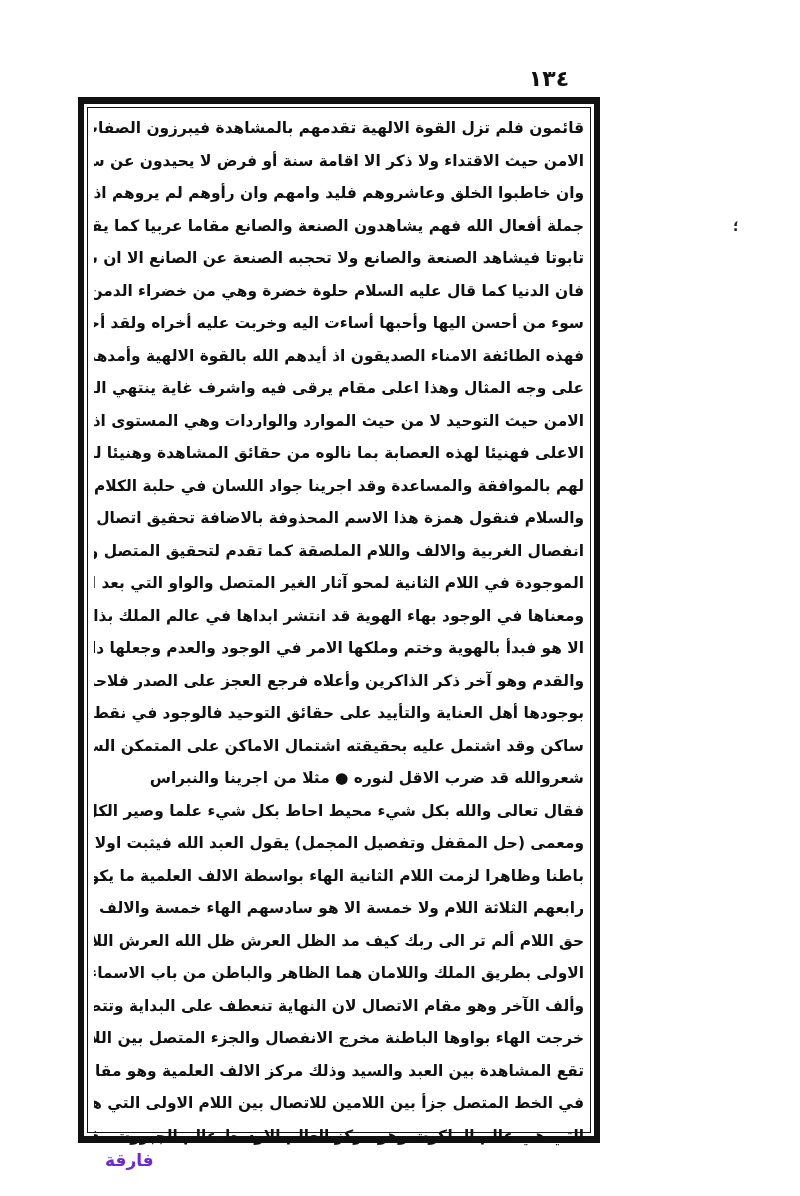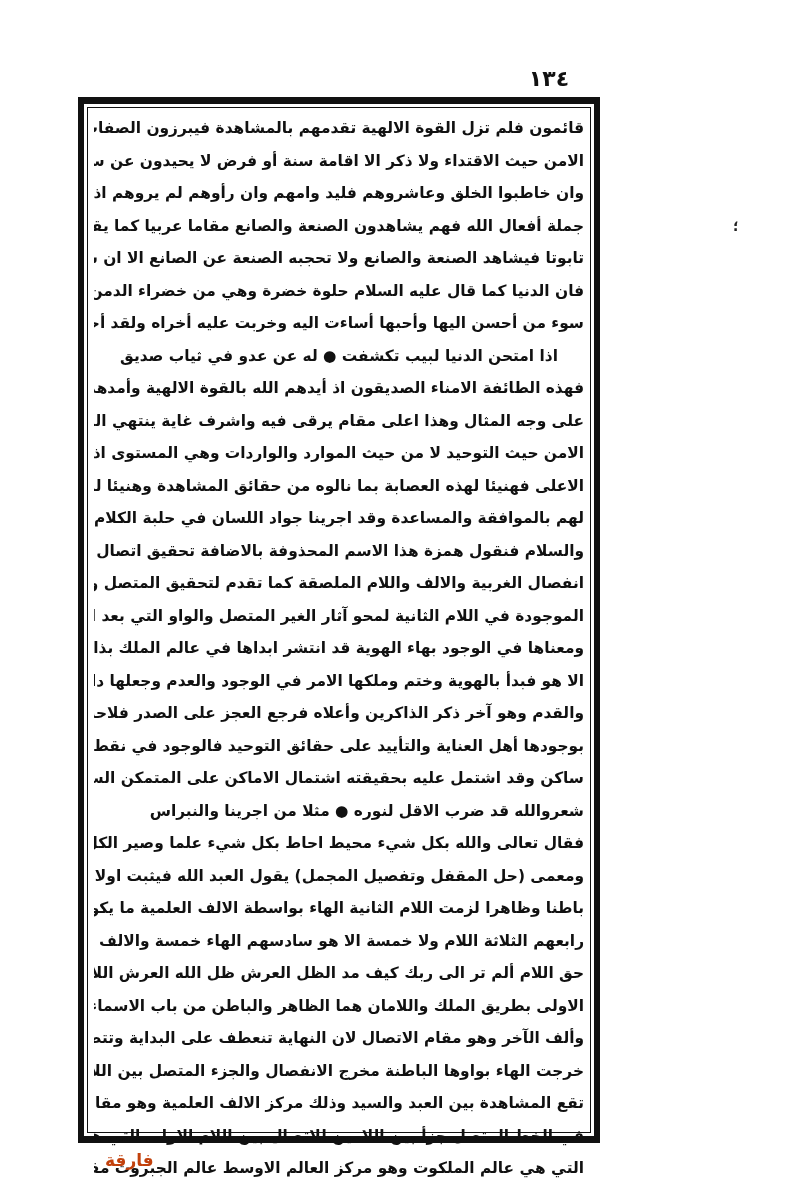--- a/index.html
+++ b/index.html
@@ -94,40 +94,39 @@
       text-align: center;
       padding-left: 60px;
     }
     .catchword {
       position: absolute;
       left: 105px;
       top: 1150px;
       font-size: 17px;
       font-weight: bold;
       direction: rtl;
-      color: #c2410c;
+      color: #6d28d9;
     }
   </style>
 </head>
 <body>
 
 <div class="page-number">١٣٤</div>
 <div class="stray-mark">؛</div>
 
 <div class="frame">
   <div class="frame-inner">
     <div class="line">قائمون فلم تزل القوة الالهية تقدمهم بالمشاهدة فيبرزون الصفات في موضع القدمين فلا وله</div>
     <div class="line">الامن حيث الاقتداء ولا ذكر الا اقامة سنة أو فرض لا يحيدون عن سواء السبيل فهم بالحق</div>
     <div class="line">وان خاطبوا الخلق وعاشروهم فليد وامهم وان رأوهم لم يروهم اذلا يرون منهم الا كونهم من</div>
     <div class="line">جملة أفعال الله فهم يشاهدون الصنعة والصانع مقاما عربيا كما يقعد أحدكم مع نجار يصنع له</div>
     <div class="line">تابوتا فيشاهد الصنعة والصانع ولا تحجبه الصنعة عن الصانع الا ان شغل قلبه حسن الصنعة</div>
     <div class="line">فان الدنيا كما قال عليه السلام حلوة خضرة وهي من خضراء الدمن أي جارية حسناء في منبت</div>
     <div class="line short">سوء من أحسن اليها وأحبها أساءت اليه وخربت عليه أخراه ولقد أحسن القائل</div>
 
-    <div class="line verse">اذا امتحن الدنيا لبيب تكشفت   ●   له عن عدو في ثياب صديق</div>
 
     <div class="line">فهذه الطائفة الامناء الصديقون اذ أيدهم الله بالقوة الالهية وأمدهم فهم معه بهذه النسبة</div>
     <div class="line">على وجه المثال وهذا اعلى مقام يرقى فيه واشرف غاية ينتهي اليها وهي الغاية القصوى اذ لا غاية</div>
     <div class="line">الامن حيث التوحيد لا من حيث الموارد والواردات وهي المستوى اذ لا استواء الا الرفيق</div>
     <div class="line">الاعلى فهنيئا لهذه العصابة بما نالوه من حقائق المشاهدة وهنيئا لنا على تصديقهم والتسليم</div>
     <div class="line">لهم بالموافقة والمساعدة وقد اجرينا جواد اللسان في حلبة الكلام ولنرجع الى ما كنا بسبيله</div>
     <div class="line">والسلام فنقول همزة هذا الاسم المحذوفة بالاضافة تحقيق اتصال الوحدانية وتحقيق</div>
     <div class="line">انفصال الغربية والالف واللام الملصقة كما تقدم لتحقيق المتصل وتحقيق المنفصل والالف</div>
     <div class="line">الموجودة في اللام الثانية لمحو آثار الغير المتصل والواو التي بعد الهاء ليس لها في الخط أثر</div>
     <div class="line">ومعناها في الوجود بهاء الهوية قد انتشر ابداها في عالم الملك بذاتها فقال هو الله الذي لا اله</div>

